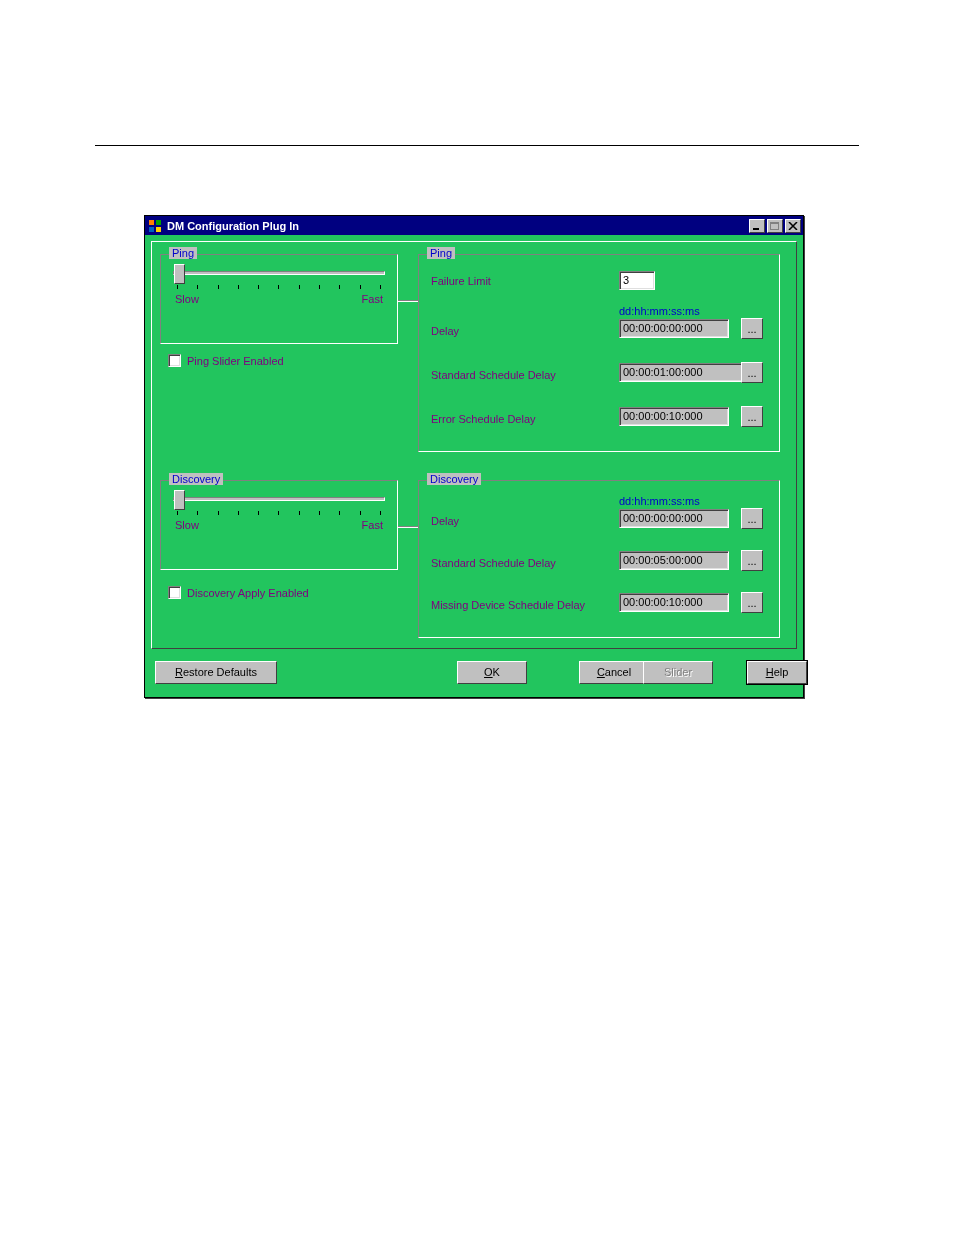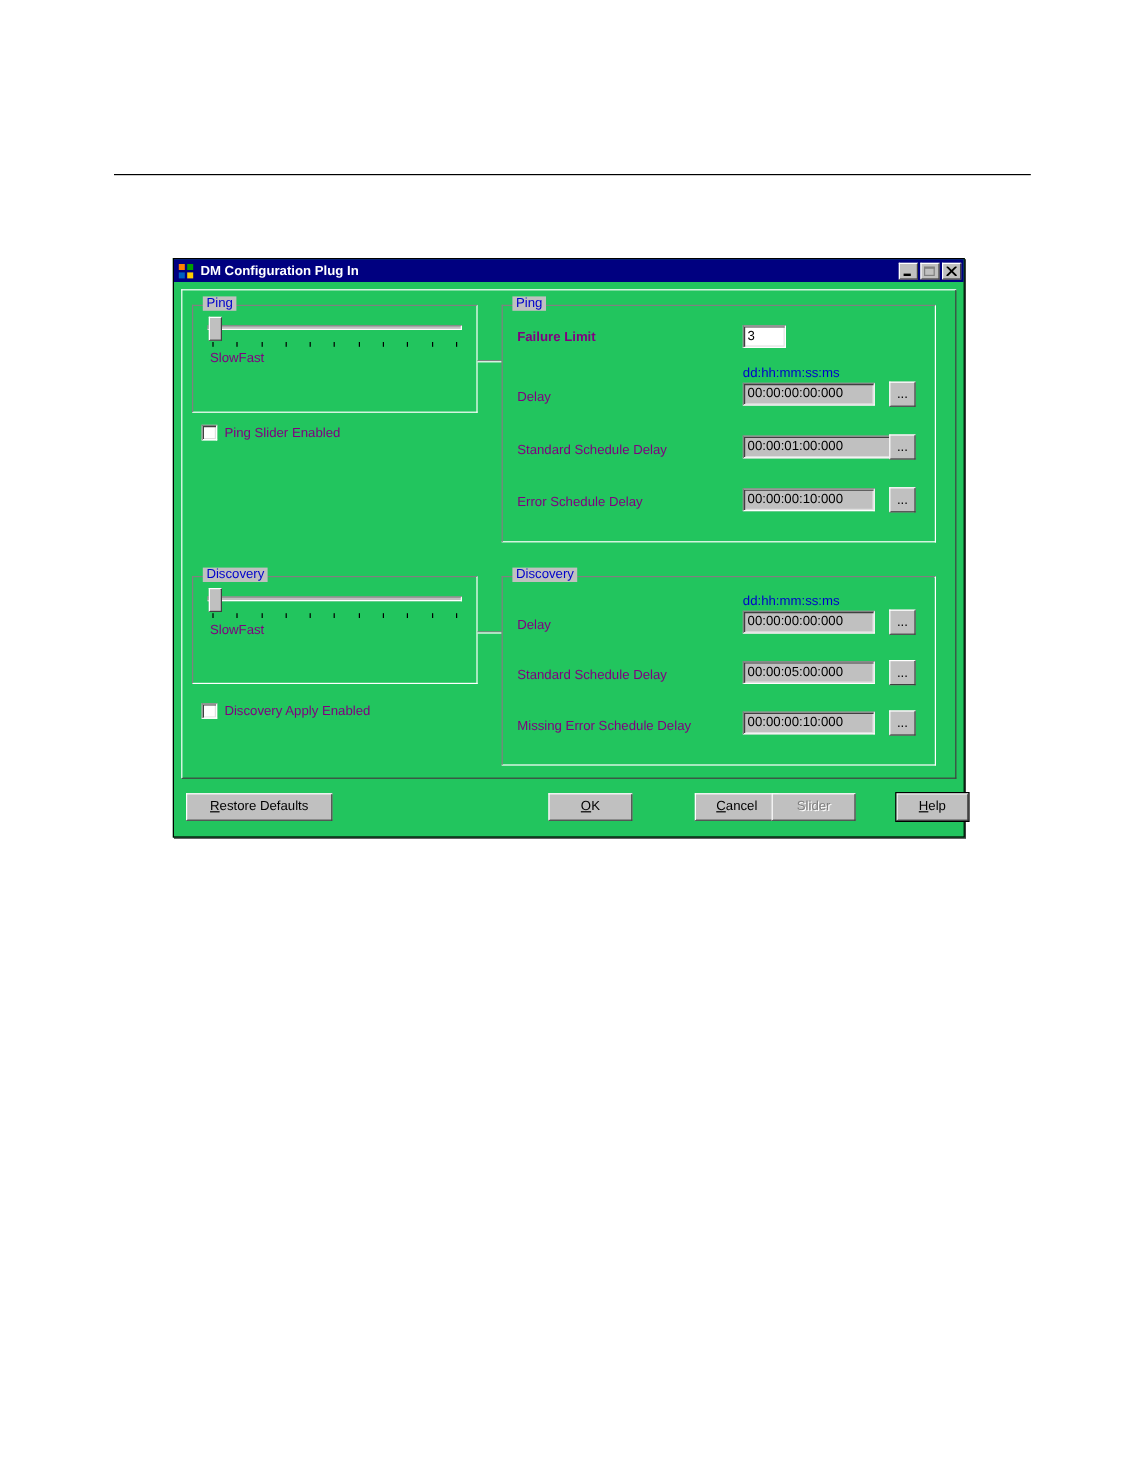--- a/index.html
+++ b/index.html
@@ -162,21 +162,21 @@
   .slider-ticks {
     display: flex;
     justify-content: space-between;
     margin-top: 10px;
     padding: 0 4px;
   }
   .slider-ticks span {
     width: 1px; height: 4px; background: #000; display: block;
   }
   .slider-labels {
-    display: flex; justify-content: flex-start;
+    display: flex; justify-content: space-between;
     color: #800080;
     font-size: 11px;
     margin-top: 4px;
     padding: 0 2px;
   }
   
   .checkbox-row {
     position: absolute;
     display: flex; align-items: center; gap: 6px;
     color: #800080;
@@ -335,21 +335,21 @@
         <div class="checkbox-row" style="left:16px; top:112px;">
           <span class="cb"></span>
           <span>Ping Slider Enabled</span>
         </div>
 
         <div class="connector" style="left:246px; top:58px; width:20px;"></div>
 
         <div class="group" style="left:266px; top:12px; width:362px; height:198px;">
           <span class="legend">Ping</span>
 
-          <span class="field-label" style="left:12px; top:20px;font-weight:bold;">Failure Limit</span>
+          <span class="field-label" style="left:12px; top:20px;">Failure Limit</span>
           <div class="text-input" style="left:200px; top:16px; width:36px;">3</div>
 
           <span class="format-hint" style="left:200px; top:50px;">dd:hh:mm:ss:ms</span>
 
           <span class="field-label" style="left:12px; top:70px;">Delay</span>
           <div class="readonly-input" style="left:200px; top:64px; width:110px;">00:00:00:00:000</div>
           <div class="browse-btn" style="left:322px; top:63px;">...</div>
 
           <span class="field-label" style="left:12px; top:114px;">Standard Schedule Delay</span>
           <div class="readonly-input" style="left:200px; top:108px; width:125px;">00:00:01:00:000</div>
@@ -398,21 +398,21 @@
           <span class="format-hint" style="left:200px; top:14px;">dd:hh:mm:ss:ms</span>
 
           <span class="field-label" style="left:12px; top:34px;">Delay</span>
           <div class="readonly-input" style="left:200px; top:28px; width:110px;">00:00:00:00:000</div>
           <div class="browse-btn" style="left:322px; top:27px;">...</div>
 
           <span class="field-label" style="left:12px; top:76px;">Standard Schedule Delay</span>
           <div class="readonly-input" style="left:200px; top:70px; width:110px;">00:00:05:00:000</div>
           <div class="browse-btn" style="left:322px; top:69px;">...</div>
 
-          <span class="field-label" style="left:12px; top:118px;">Missing Error Schedule Delay</span>
+          <span class="field-label" style="left:12px; top:118px;">Missing Device Schedule Delay</span>
           <div class="readonly-input" style="left:200px; top:112px; width:110px;">00:00:00:10:000</div>
           <div class="browse-btn" style="left:322px; top:111px;">...</div>
         </div>
       </div>
 
       <div style="position:relative; height:42px;">
         <div class="btn" style="left:4px; top:12px; width:122px;">
           <span><span class="underline">R</span><span>estore Defaults</span></span>
         </div>
         <div class="btn" style="left:306px; top:12px; width:70px;">

